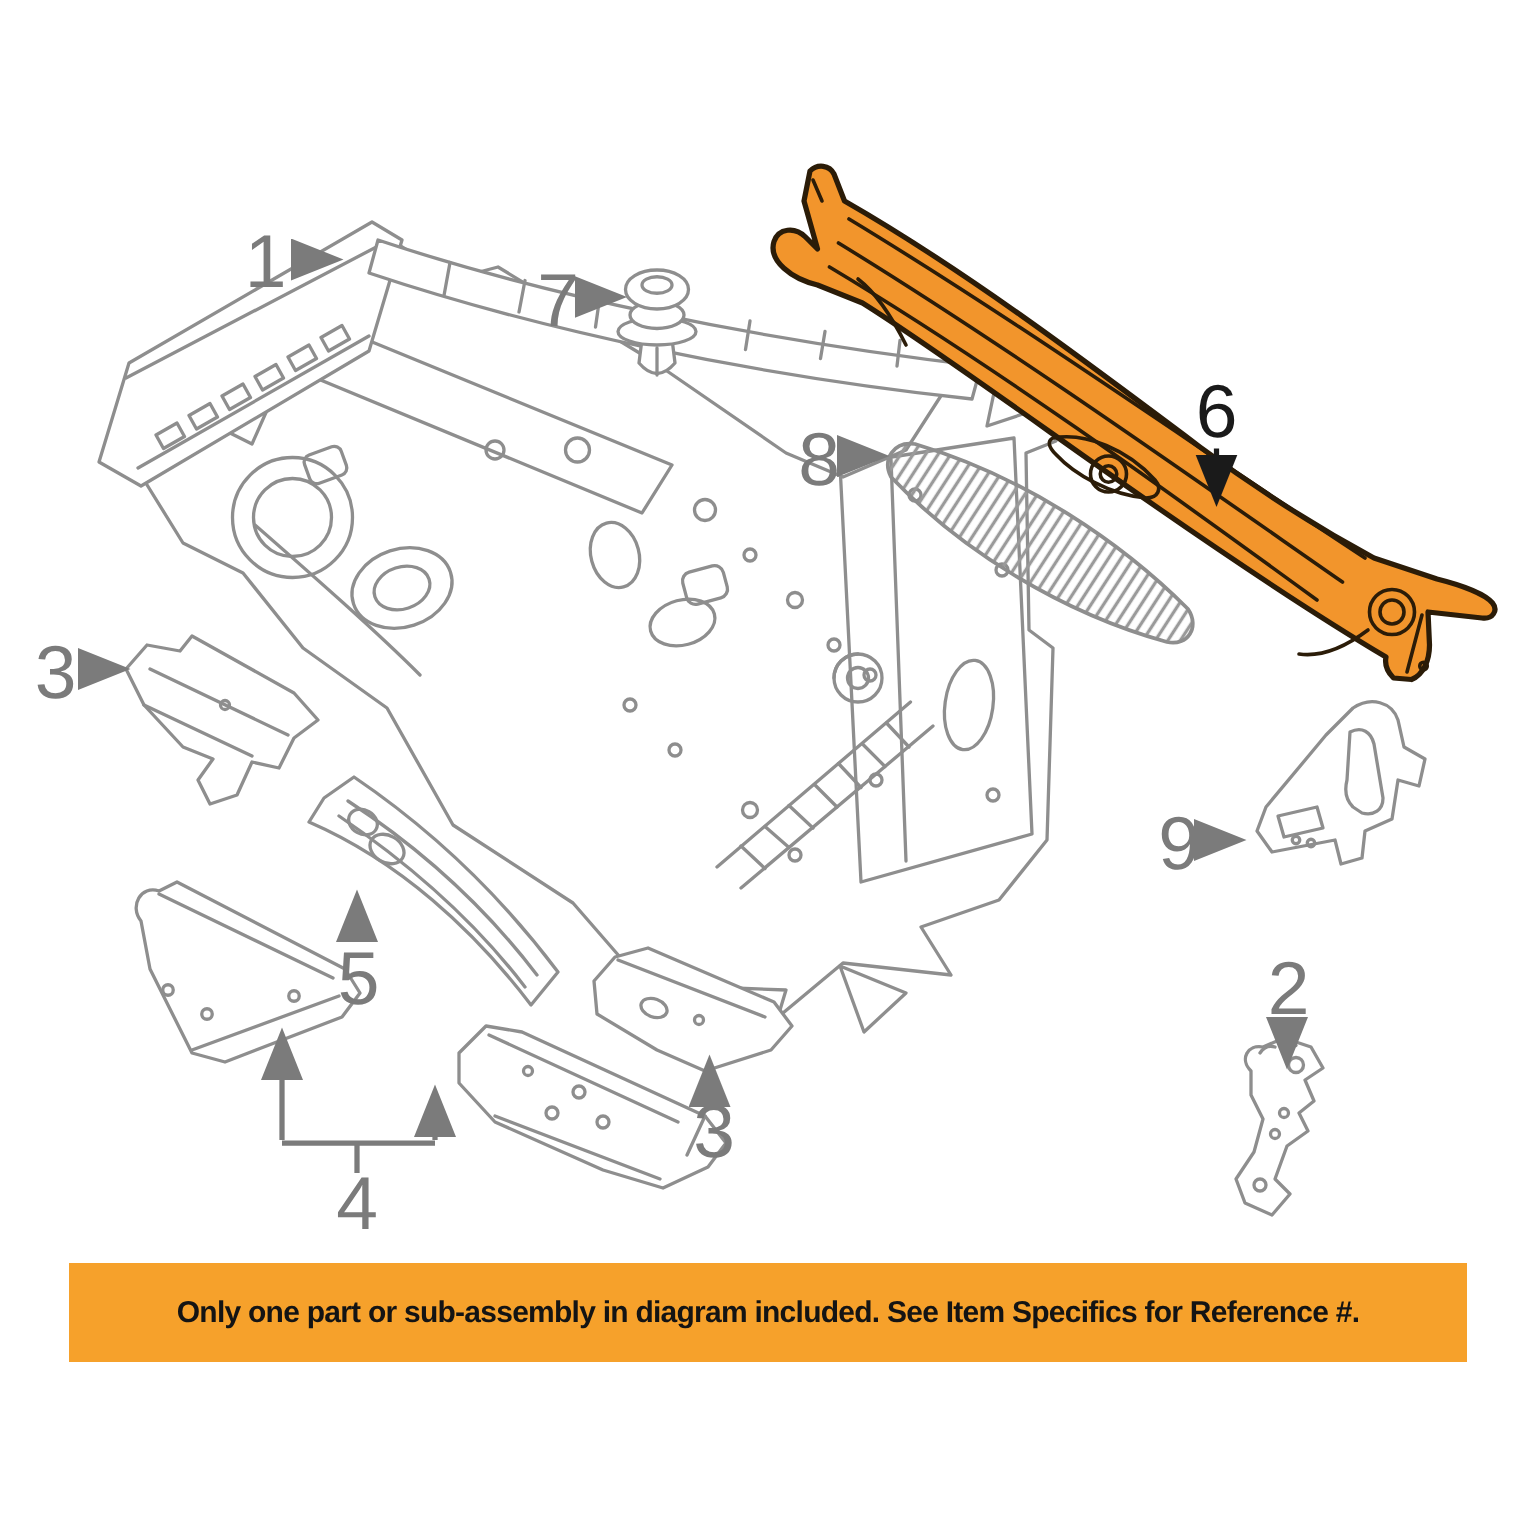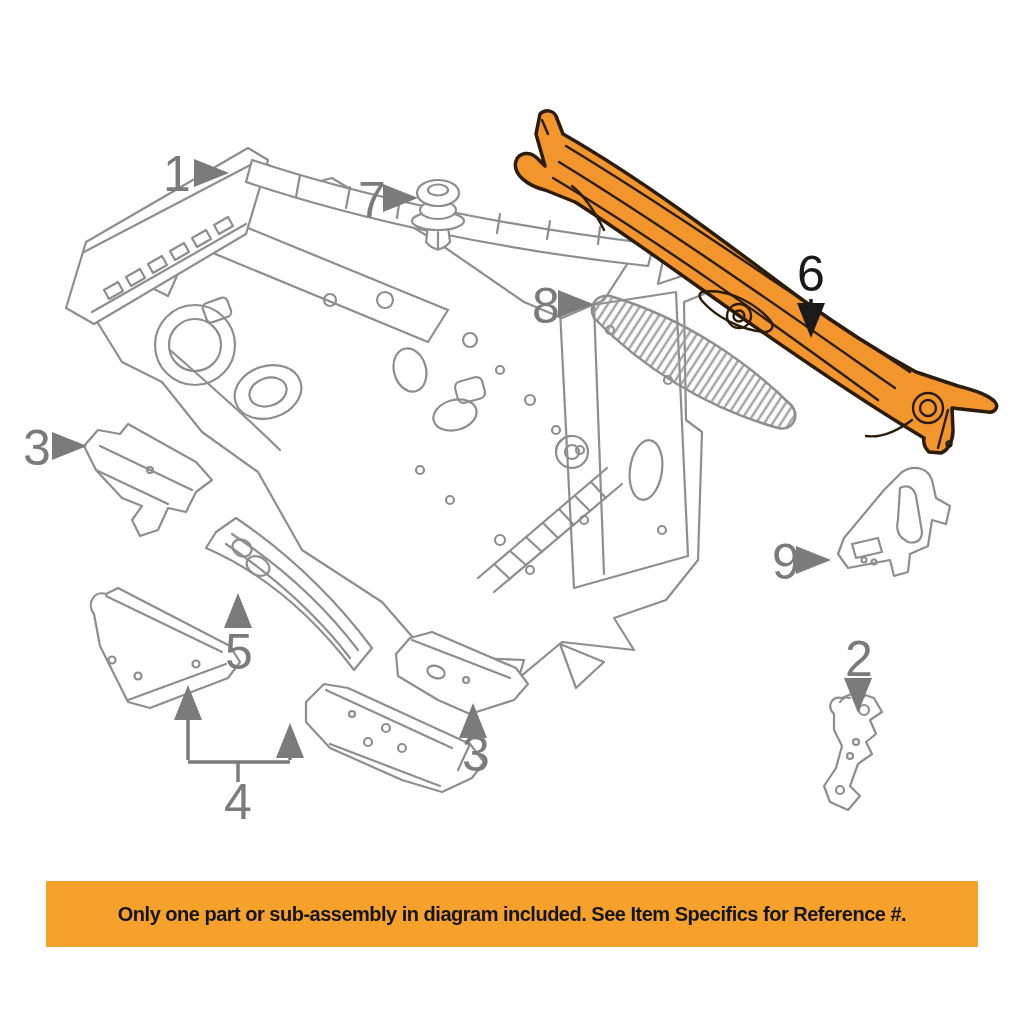--- a/index.html
+++ b/index.html
@@ -227,16 +227,16 @@
       <text class="callout-num" x="786" y="579" text-anchor="middle">9</text>
       <line x1="803" y1="560" x2="824" y2="560" stroke="#7b7b7b" stroke-width="3.5" marker-end="url(#ah-gray)"></line>
     </g>
     <g>
       <text class="callout-num" x="859" y="676" text-anchor="middle">2</text>
       <line x1="858" y1="684" x2="858" y2="706" stroke="#7b7b7b" stroke-width="3.5" marker-end="url(#ah-gray)"></line>
     </g>
   </g>
 </svg>
 
-  <div class="banner" style="background: rgb(246, 161, 43); color: rgb(20, 20, 20); margin-top: 39px;">
+  <div class="banner" style="background: rgb(246, 161, 43); color: rgb(20, 20, 20);">
     <div>Only one part or sub-assembly in diagram included. See Item Specifics for Reference #.</div>
   </div>
 </div>
 
 </body></html>

